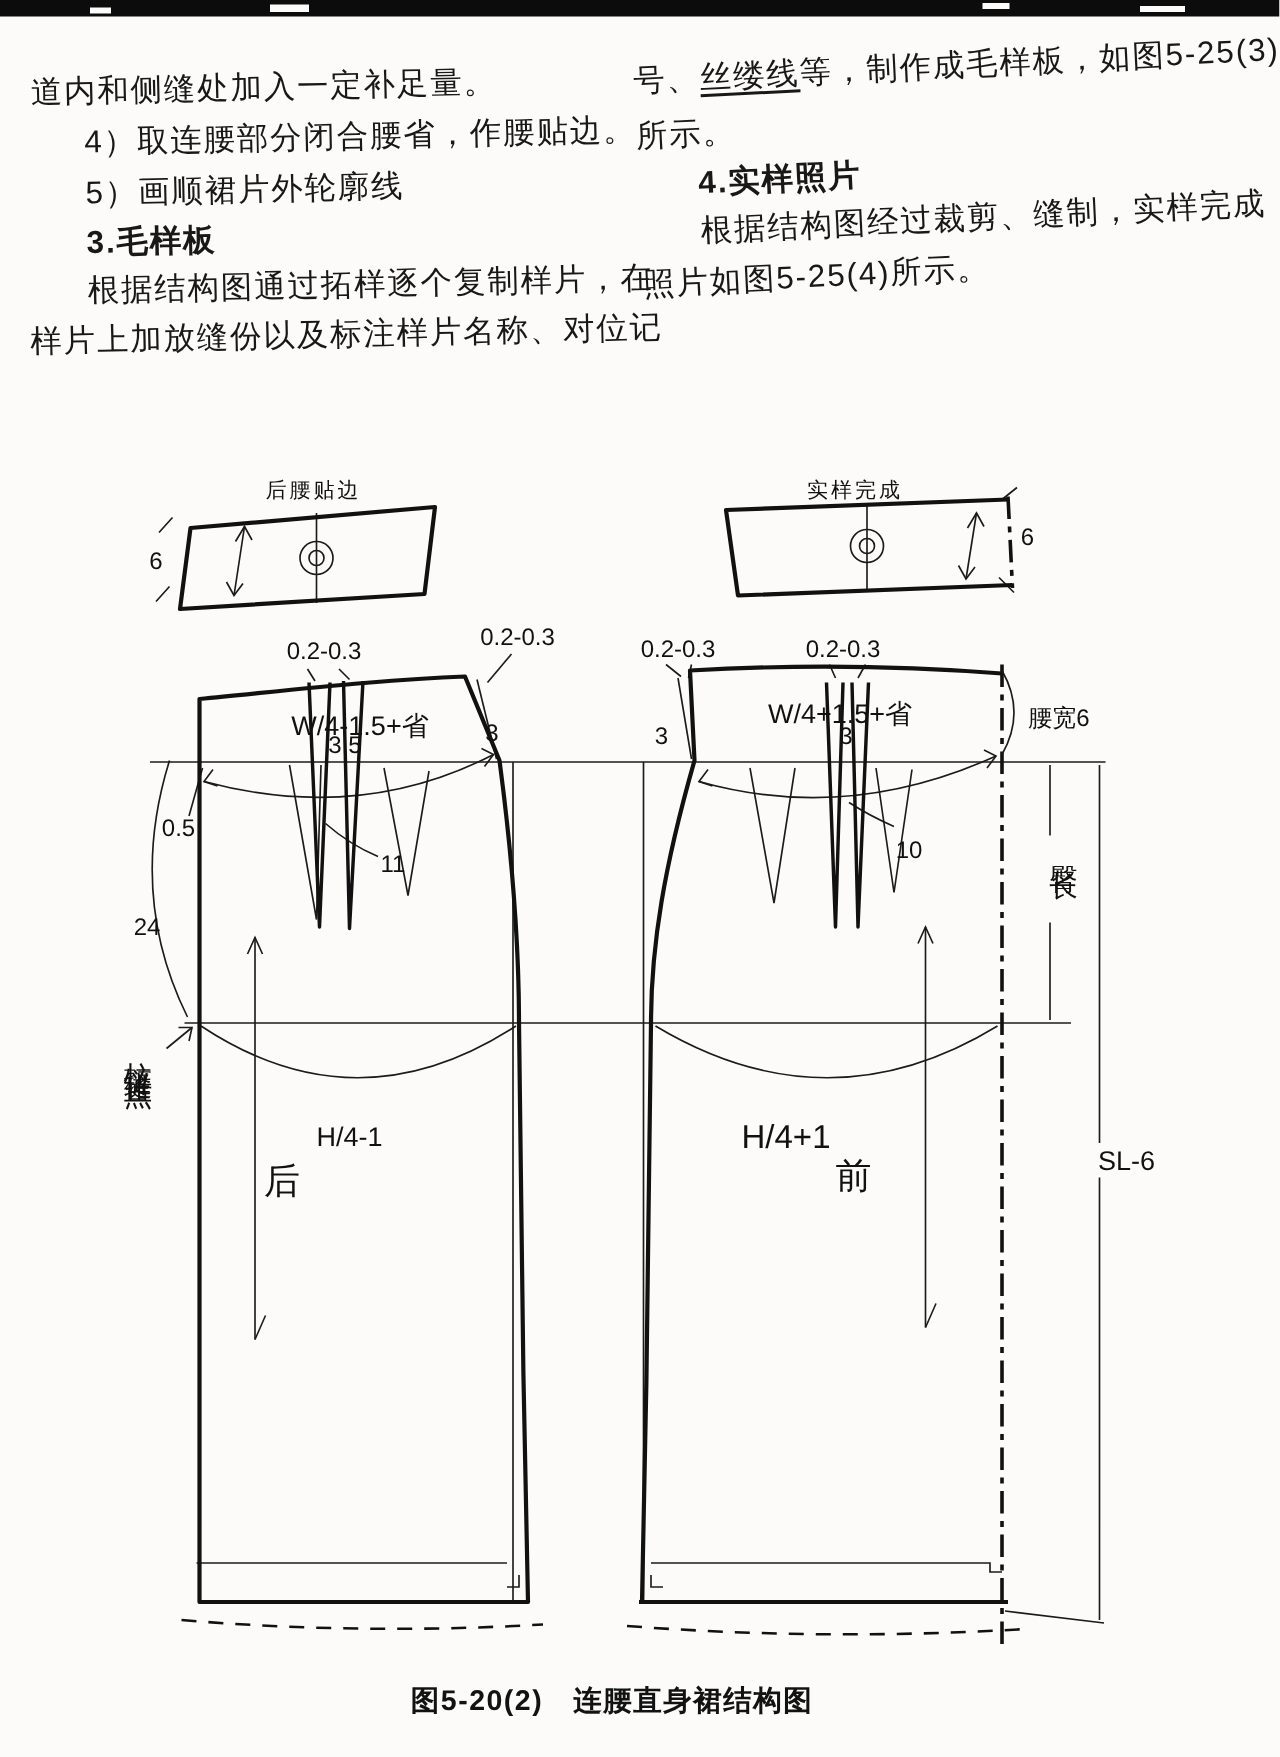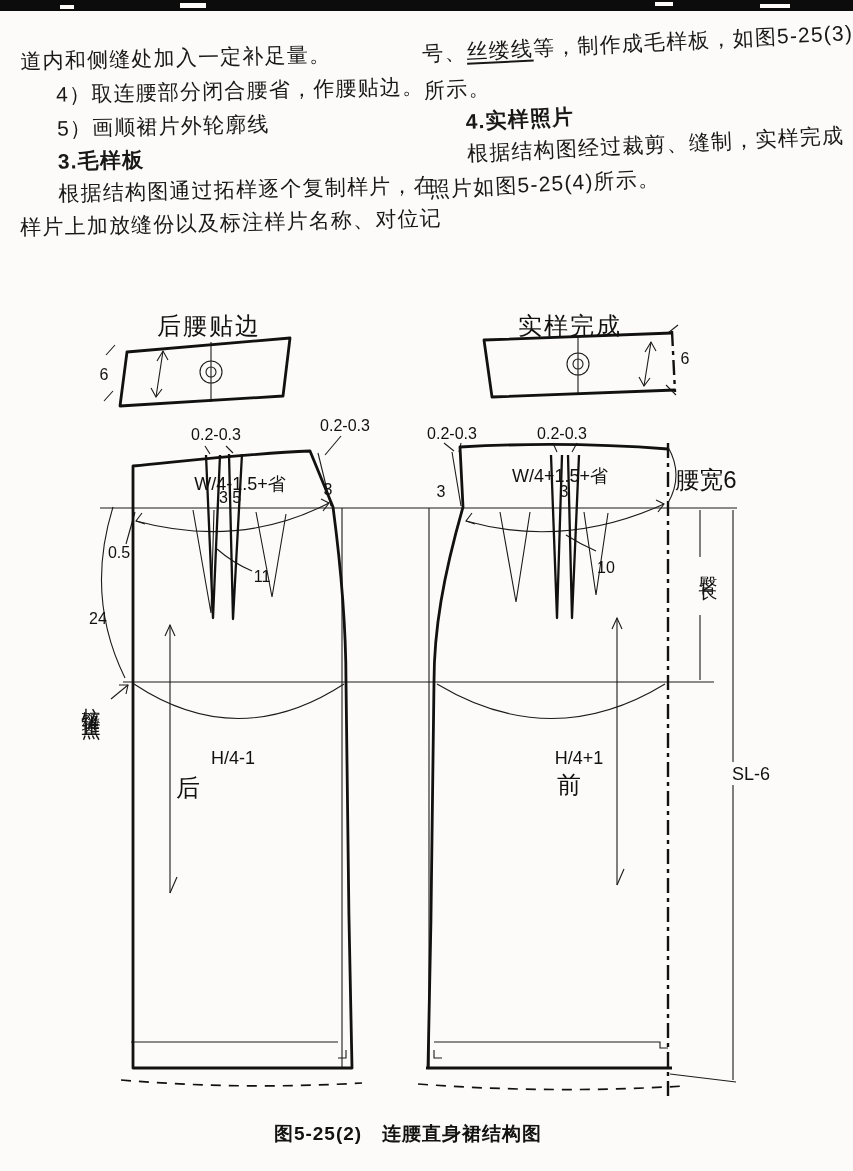--- a/index.html
+++ b/index.html
@@ -15,21 +15,21 @@
   .col{position:absolute;}
   .tl{position:absolute;white-space:nowrap;font-size:21px;letter-spacing:1.2px;color:#181818;}
   .bold{font-weight:bold;}
   .uline{text-decoration:underline;text-underline-offset:4px;}
   
   .diagram{position:absolute;left:0;top:285px;width:853px;height:862px;}
   .diagram svg{position:absolute;left:0;top:0;}
   .dl{position:absolute;white-space:nowrap;font-size:16px;color:#111;
       transform:translate(-50%,-50%);line-height:1;}
   .dl.big{font-size:24px;letter-spacing:2px;}
-  .dl.band{font-size:24px;letter-spacing:2px;}
+  .dl.band{font-size:14px;letter-spacing:2px;}
   .vtext{position:absolute;writing-mode:vertical-rl;text-orientation:upright;
       font-size:19px;color:#111;line-height:1;}
   .caption{position:absolute;top:1121px;left:0;width:816px;text-align:center;
       font-weight:bold;font-size:19px;letter-spacing:1px;color:#121212;}
 </style>
 </head>
 <body>
 
 <div class="topbar">
   <div class="speck" style="left:180px;top:3px;width:26px;height:5px;"></div>
@@ -176,31 +176,31 @@
   <div class="dl" style="left:345px;top:141px;">0.2-0.3</div>
   <div class="dl" style="left:452px;top:149px;">0.2-0.3</div>
   <div class="dl" style="left:562px;top:149px;">0.2-0.3</div>
 
   <div class="dl" style="left:240px;top:199px;font-size:18px;">W/4-1.5+省</div>
   <div class="dl" style="left:560px;top:191px;font-size:18px;">W/4+1.5+省</div>
   <div class="dl" style="left:230px;top:213px;">3.5</div>
   <div class="dl" style="left:328px;top:205px;">3</div>
   <div class="dl" style="left:441px;top:207px;">3</div>
   <div class="dl" style="left:564px;top:207px;">3</div>
-  <div class="dl" style="left:706px;top:195px;font-size:24px;">腰宽6</div>
+  <div class="dl" style="left:706px;top:195px;font-size:16px;">腰宽6</div>
 
   <div class="dl" style="left:119px;top:268px;">0.5</div>
   <div class="dl" style="left:98px;top:321px;margin-top:13px;">24</div>
   <div class="dl" style="left:262px;top:292px;">11</div>
   <div class="dl" style="left:606px;top:283px;">10</div>
 
   <div class="dl" style="left:233px;top:473px;font-size:18px;">H/4-1</div>
-  <div class="dl" style="left:579px;top:473px;font-size:18px;">H/4+1</div>
+  <div class="dl" style="left:524px;top:473px;font-size:22px;">H/4+1</div>
 
   <div class="dl big" style="left:189px;top:503px;">后</div>
   <div class="dl big" style="left:570px;top:500px;">前</div>
 
   <div class="vtext" style="left:82px;top:408px;letter-spacing:3px;">拉链缝止点</div>
   <div class="vtext" style="left:699px;top:276px;letter-spacing:5px;">臀长</div>
   <div class="dl" style="left:735px;top:489px;font-size:18px;margin-left:16px;">SL-6</div>
 </div>
 
-<div class="caption">图5-25(2)　连腰直身裙结构图</div>
+<div class="caption">图5-20(2)　连腰直身裙结构图</div>
 
 </body></html>

